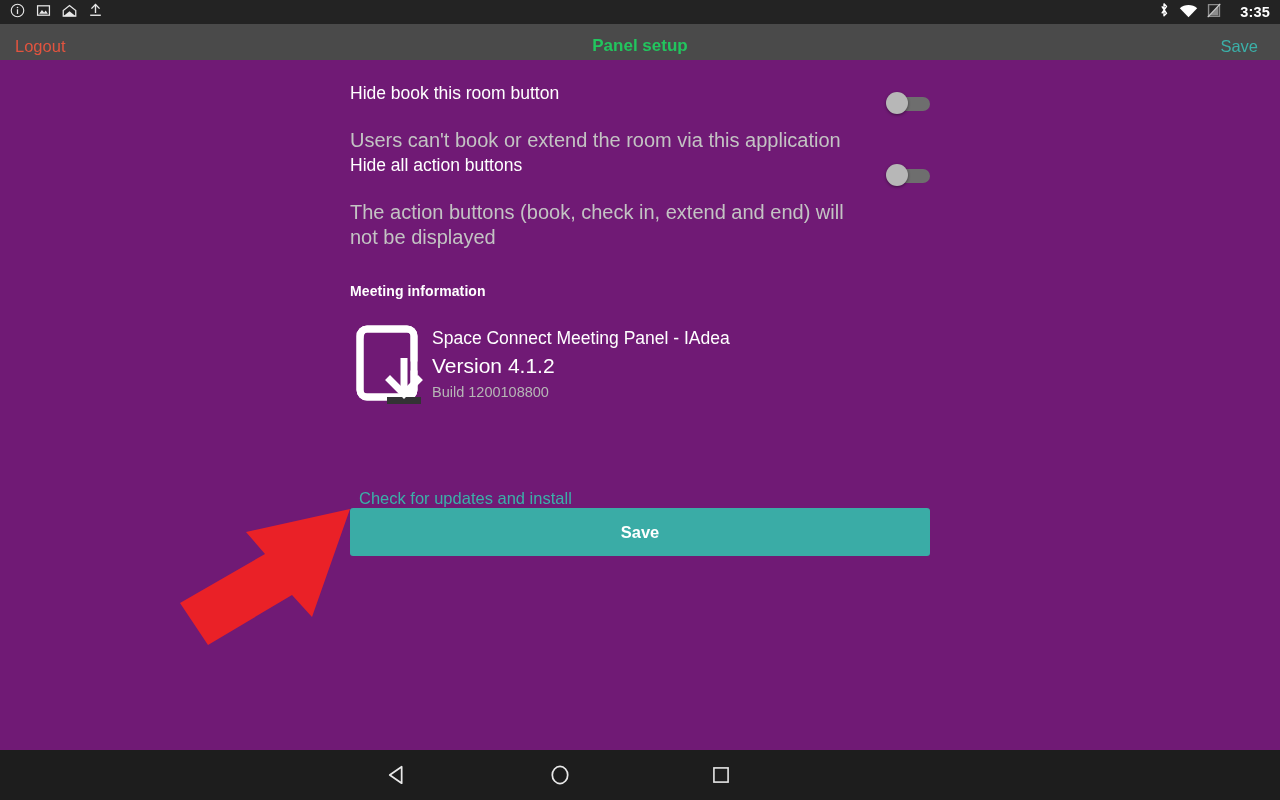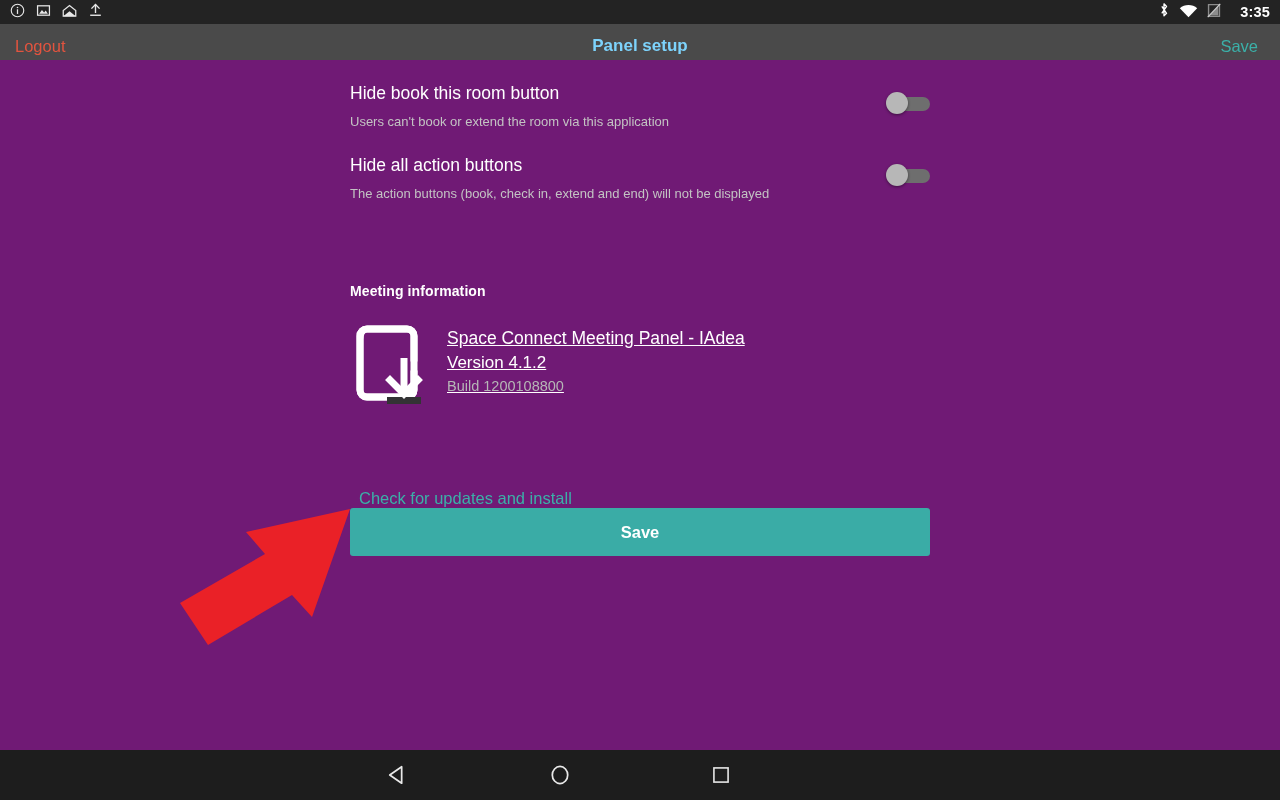--- a/index.html
+++ b/index.html
@@ -60,21 +60,21 @@
     color: #e2543f;
     cursor: pointer;
   }
   #header-title {
     position: absolute;
     left: 0; right: 0; top: 50%;
     transform: translateY(-50%);
     text-align: center;
     font-size: 17px;
     font-weight: bold;
-    color: #7dd3fc;
+    color: #22c55e;
   }
   #header-save-button {
     position: absolute;
     right: 22px; top: 50%;
     transform: translateY(-50%);
     font-size: 16.5px;
     color: #3bb0a8;
     cursor: pointer;
   }
 
@@ -92,23 +92,23 @@
     left: 350px;
     width: 580px;
   }
   .row-text { width: 500px; }
   .row-title {
     font-size: 17.5px;
     color: #ffffff;
     line-height: 1.25;
   }
   .row-subtitle {
-    font-size: 13px;
+    font-size: 20px;
     color: #c3c3c3;
-    margin-top: 9px;
+    margin-top: 23px;
     line-height: 1.25;
   }
 
   .toggle {
     position: absolute;
     right: 0;
     width: 44px;
     height: 16px;
     cursor: pointer;
   }
@@ -147,28 +147,28 @@
     display: flex;
     align-items: flex-start;
     margin-top: 21px;
   }
   #device-update-icon {
     width: 82px;
     height: 82px;
     flex: 0 0 82px;
     margin-top: 2px;
   }
-  #version-text { margin-left: 15px; padding-top: 6px; text-decoration: underline; }
+  #version-text { margin-left: 0; padding-top: 6px; }
   #app-name {
     font-size: 17.5px;
     color: #ffffff;
     line-height: 1.4;
   }
   #app-version {
-    font-size: 17px;
+    font-size: 21px;
     color: #ffffff;
     line-height: 1.4;
   }
   #app-build {
     font-size: 14.5px;
     color: #b6b6b6;
     line-height: 1.4;
     margin-top: 2px;
   }
   #check-updates-link {

